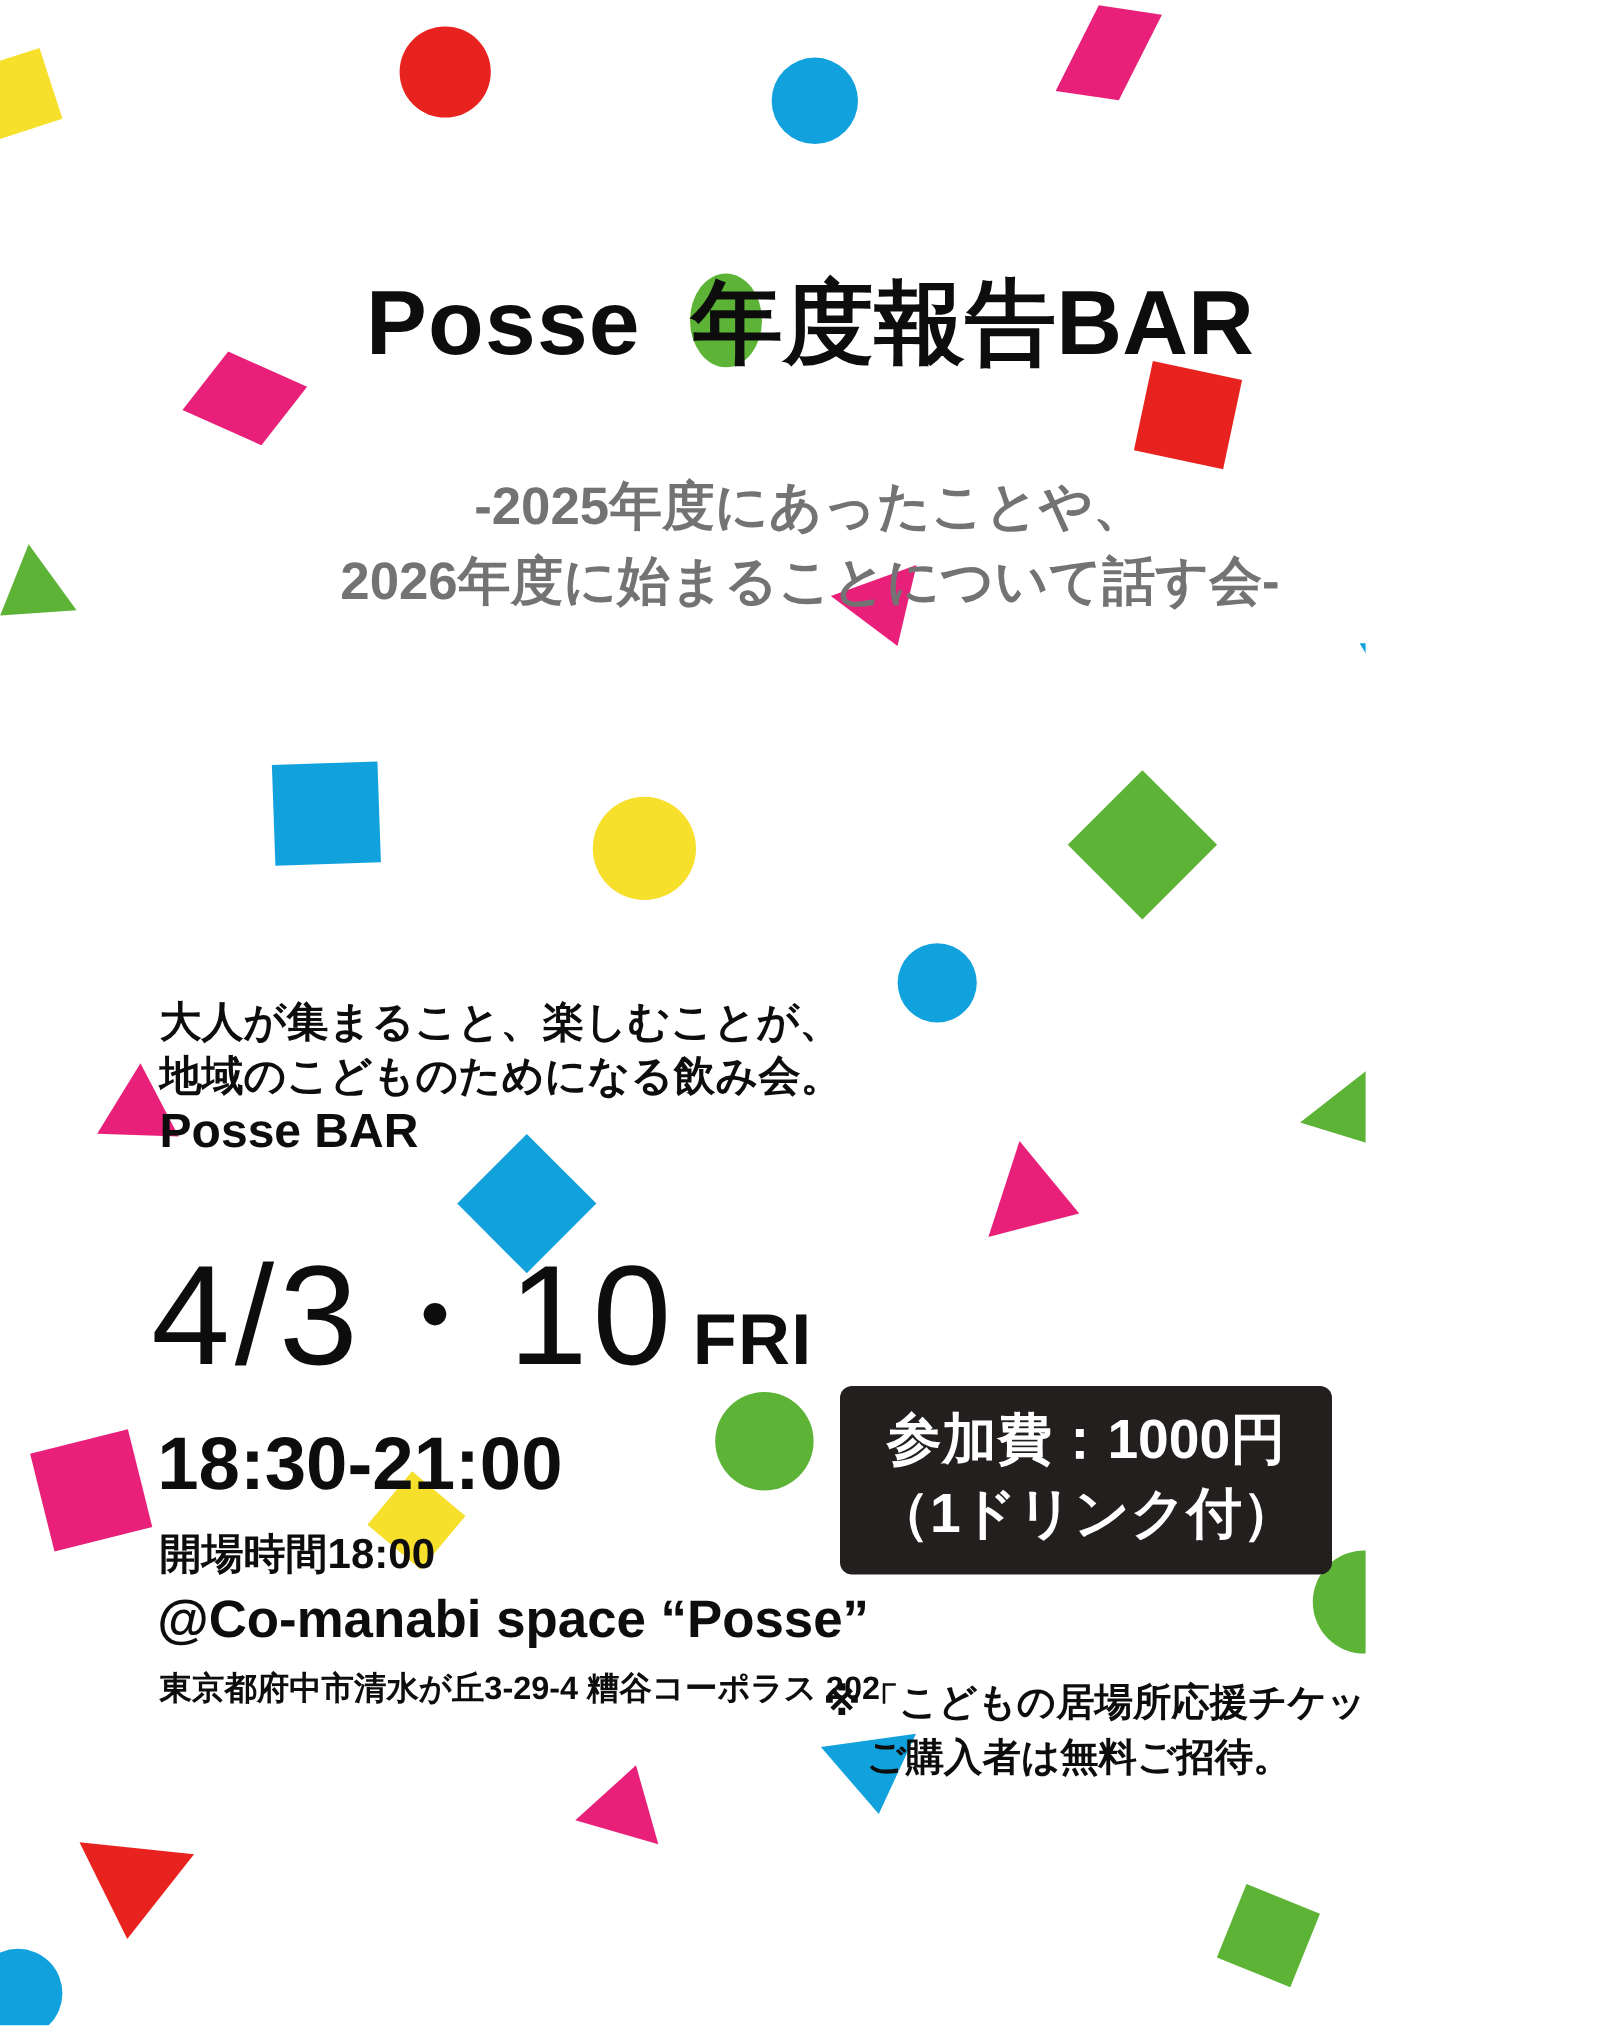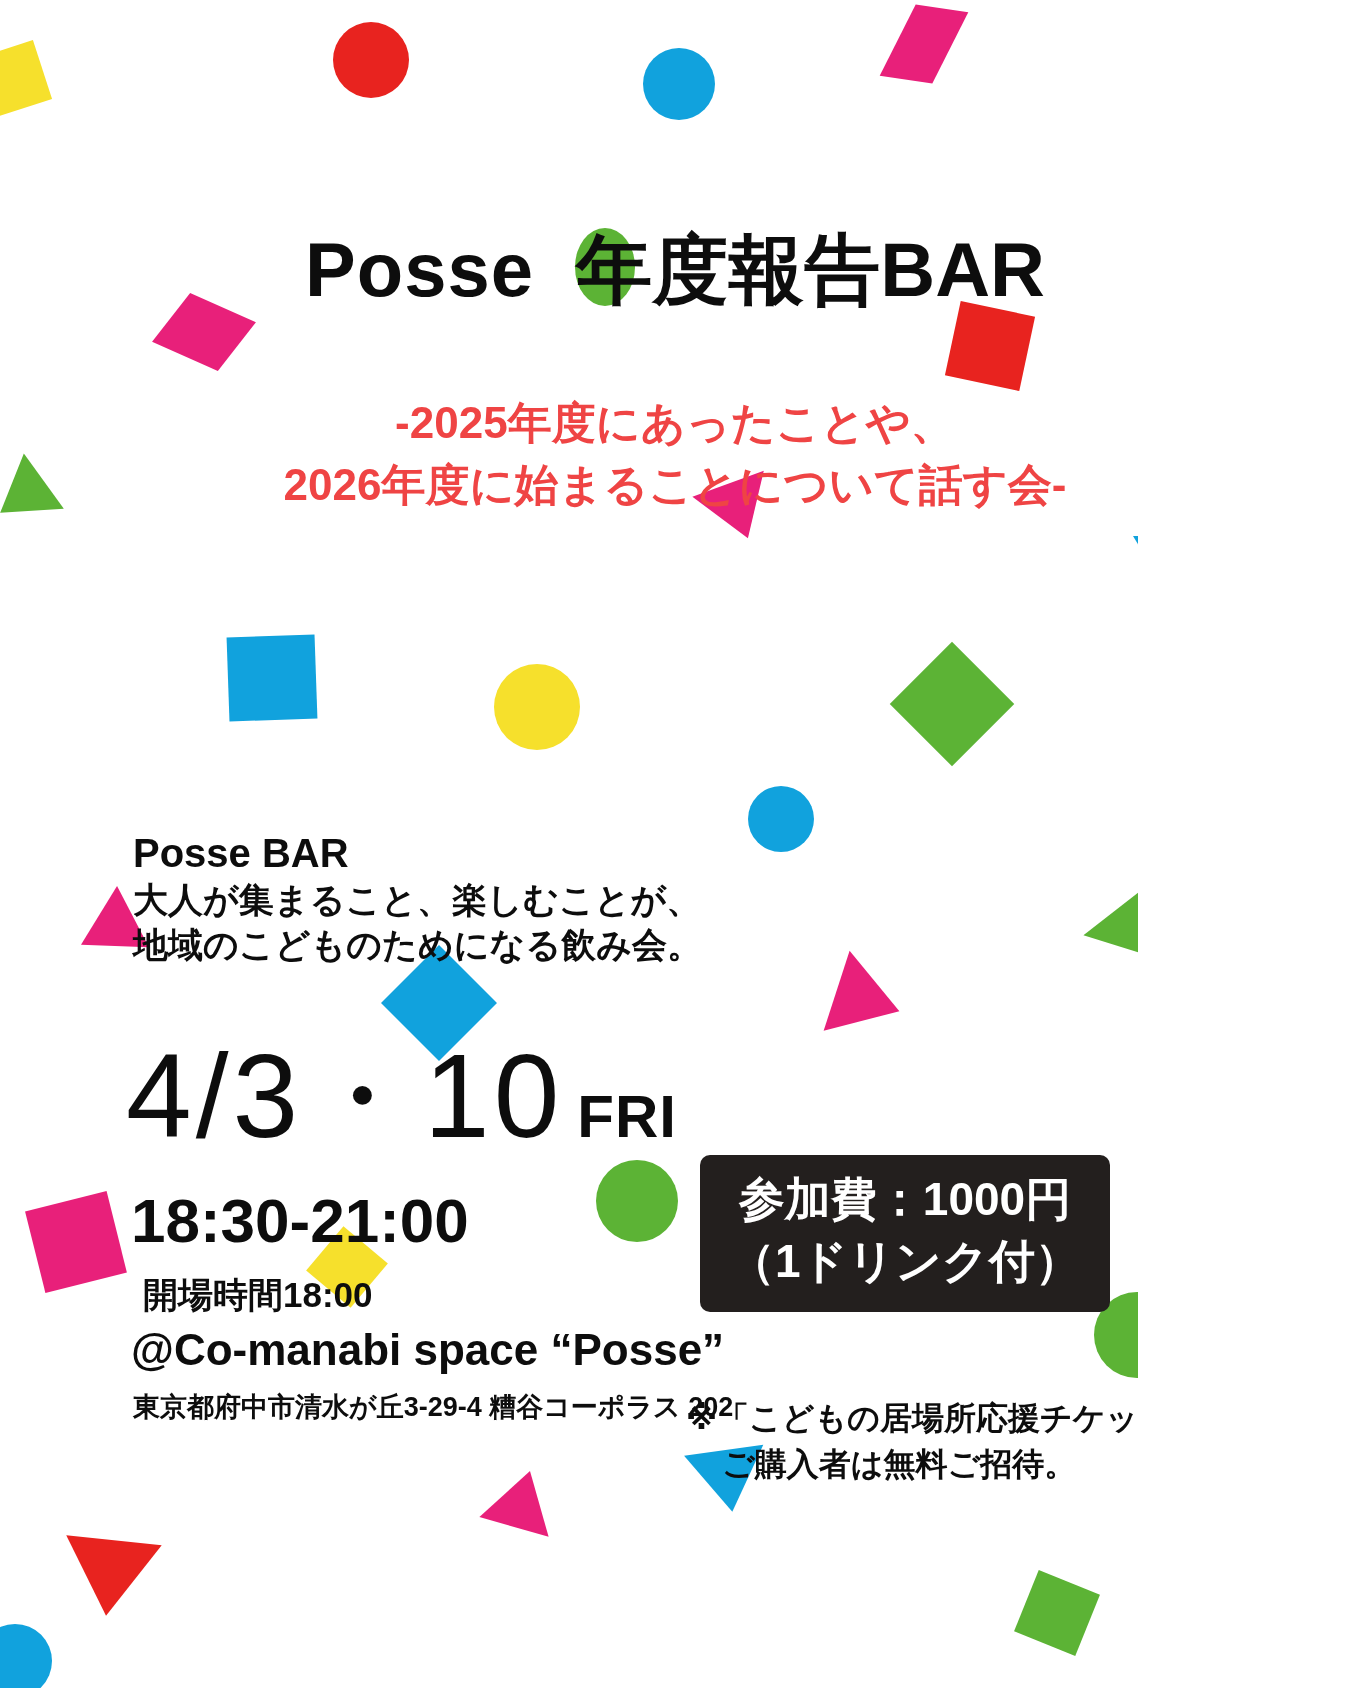--- a/index.html
+++ b/index.html
@@ -39,21 +39,21 @@
   }
   #title .lat { letter-spacing: 1px; }
 
   #subtitle {
     top: 392px;
     left: 0;
     width: 1350px;
     text-align: center;
     font-size: 44px;
     font-weight: 700;
-    color: #ef4444;
+    color: #737373;
     line-height: 1.42;
   }
 
   #bar-block {
     top: 830px;
     left: 133px;
     width: 700px;
   }
   #bar-name {
     font-size: 40px;
@@ -93,21 +93,21 @@
     top: 1185px;
     left: 131px;
     font-size: 62px;
     font-weight: 600;
     letter-spacing: 0px;
     color: #0d0d0d;
     white-space: nowrap;
   }
   #open-line {
     top: 1272px;
-    left: 143px;
+    left: 133px;
     font-size: 35px;
     font-weight: 700;
     color: #0d0d0d;
     white-space: nowrap;
   }
   #venue-line {
     top: 1325px;
     left: 131px;
     font-size: 44px;
     font-weight: 600;
@@ -198,25 +198,25 @@
     <span class="lat">Posse</span>
     <span>&nbsp;</span><span>年度報告BAR</span>
   </div>
 
   <div class="layer" id="subtitle">
     <div>-2025年度にあったことや、</div>
     <div>2026年度に始まることについて話す会-</div>
   </div>
 
   <div class="layer" id="bar-block">
-    <div id="bar-name">Posse BAR</div>
     <div id="bar-desc">
       <div>大人が集まること、楽しむことが、</div>
       <div>地域のこどものためになる飲み会。</div>
     </div>
+    <div id="bar-name">Posse BAR</div>
   </div>
 
   <div class="layer" id="date-line">
     <span id="date-main">4/3・10</span><span id="date-dow">FRI</span>
   </div>
 
   <div class="layer" id="time-line">18:30-21:00</div>
   <div class="layer" id="open-line">開場時間18:00</div>
   <div class="layer" id="venue-line">@Co-manabi space “Posse”</div>
   <div class="layer" id="address-line">東京都府中市清水が丘3-29-4 糟谷コーポラス 202</div>

